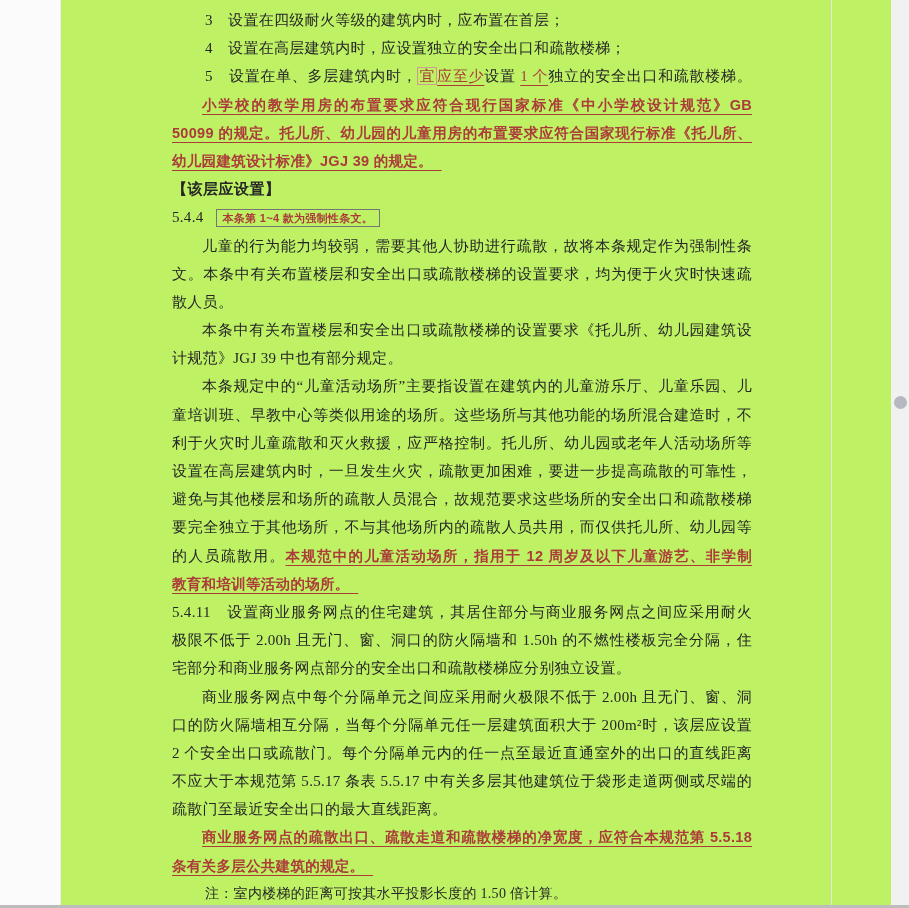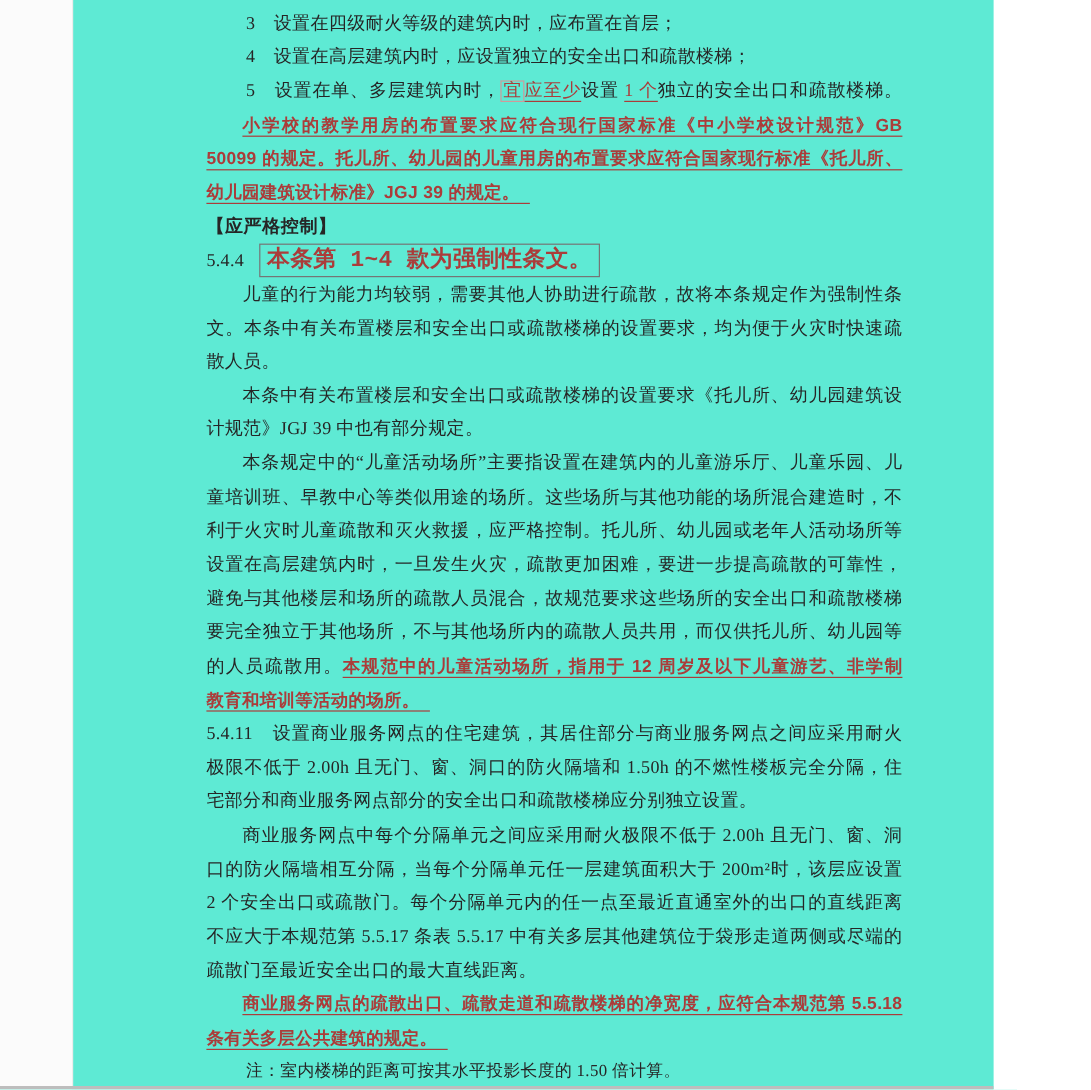--- a/index.html
+++ b/index.html
@@ -1,17 +1,17 @@
 <!DOCTYPE html>
 <html><head>
 <meta charset="utf-8">
 <style>
   html,body{margin:0;padding:0;background:#ffffff;}
   .canvas{
-    position:relative;width:828px;height:908px;overflow:hidden;background:#5eead4;
+    position:relative;width:909px;height:908px;overflow:hidden;background:#bef264;
     font-family:"Liberation Serif","DejaVu Serif",serif;
   }
   .left-margin{position:absolute;left:0;top:0;bottom:0;width:60px;background:#fbfbfb;}
   .left-rule{position:absolute;left:60px;top:0;bottom:0;width:1px;background:#ececec;}
   .page-rule{position:absolute;left:831px;top:0;bottom:0;width:1px;background:#e4e4e7;}
   .right-gutter{position:absolute;left:891px;top:0;bottom:0;width:18px;background:#f1f1f2;}
   .scroll-dot{position:absolute;left:894px;top:396px;width:13px;height:13px;border-radius:50%;background:#b5b8c0;}
   .bottom-edge{position:absolute;left:0;bottom:0;width:100%;height:3px;background:#bdbdbd;}
 
   .content{
@@ -29,42 +29,42 @@
   .seg-ru{
     color:var(--red);text-decoration:underline;
     text-underline-offset:4px;text-decoration-thickness:1px;
   }
   .seg-rub{
     color:var(--red);font-family:"Liberation Sans","DejaVu Sans",sans-serif;
     font-weight:700;font-size:14.5px;
     text-decoration:underline;text-underline-offset:4px;text-decoration-thickness:1px;
   }
   .seg-boxr{
-    color:var(--red);font-family:Liberation Mono, monospace;
-    font-weight:600;font-size:19px;
+    color:var(--red);font-family:Liberation Sans, sans-serif;
+    font-weight:600;font-size:11px;
     border:1px solid #757575;padding:2px 6px;margin-left:12px;
   }
   .seg-boxy{
     color:var(--red);border:1px solid #cf9a9a;padding:0 1px;
   }
 </style>
 </head>
 <body>
 
 <div class="canvas" style="--red: #ab3c3a;">
   <div class="left-margin"></div>
   <div class="left-rule"></div>
   <div class="content">
       <div class="line ind-list"><span class="seg-k">3　设置在四级耐火等级的建筑内时，应布置在首层；</span></div>
       <div class="line ind-list"><span class="seg-k">4　设置在高层建筑内时，应设置独立的安全出口和疏散楼梯；</span></div>
       <div class="line ind-list just"><span class="seg-k">5　设置在单、多层建筑内时，</span><span class="seg-boxy">宜</span><span class="seg-ru">应至少</span><span class="seg-k">设置 </span><span class="seg-ru">1 个</span><span class="seg-k">独立的安全出口和疏散楼梯。</span></div>
       <div class="line ind-para just"><span class="seg-rub">小学校的教学用房的布置要求应符合现行国家标准《中小学校设计规范》GB</span></div>
       <div class="line just"><span class="seg-rub">50099 的规定。托儿所、幼儿园的儿童用房的布置要求应符合国家现行标准《托儿所、</span></div>
       <div class="line"><span class="seg-rub">幼儿园建筑设计标准》JGJ 39 的规定。&nbsp;&nbsp;</span></div>
-      <div class="line hei-bold"><span class="seg-k">【应严格控制】</span></div>
+      <div class="line hei-bold"><span class="seg-k">【该层应设置】</span></div>
       <div class="line"><span class="seg-k">5.4.4</span><span class="seg-boxr">本条第 1~4 款为强制性条文。</span></div>
       <div class="line ind-para just"><span class="seg-k">儿童的行为能力均较弱，需要其他人协助进行疏散，故将本条规定作为强制性条</span></div>
       <div class="line just"><span class="seg-k">文。本条中有关布置楼层和安全出口或疏散楼梯的设置要求，均为便于火灾时快速疏</span></div>
       <div class="line"><span class="seg-k">散人员。</span></div>
       <div class="line ind-para just"><span class="seg-k">本条中有关布置楼层和安全出口或疏散楼梯的设置要求《托儿所、幼儿园建筑设</span></div>
       <div class="line"><span class="seg-k">计规范》JGJ 39 中也有部分规定。</span></div>
       <div class="line ind-para just"><span class="seg-k">本条规定中的“儿童活动场所”主要指设置在建筑内的儿童游乐厅、儿童乐园、儿</span></div>
       <div class="line just"><span class="seg-k">童培训班、早教中心等类似用途的场所。这些场所与其他功能的场所混合建造时，不</span></div>
       <div class="line just"><span class="seg-k">利于火灾时儿童疏散和灭火救援，应严格控制。托儿所、幼儿园或老年人活动场所等</span></div>
       <div class="line just"><span class="seg-k">设置在高层建筑内时，一旦发生火灾，疏散更加困难，要进一步提高疏散的可靠性，</span></div>

